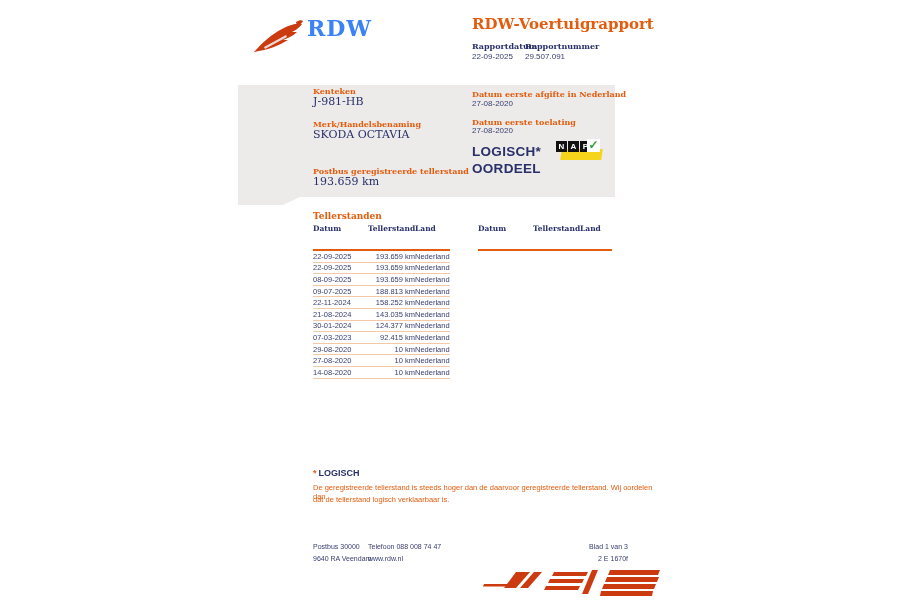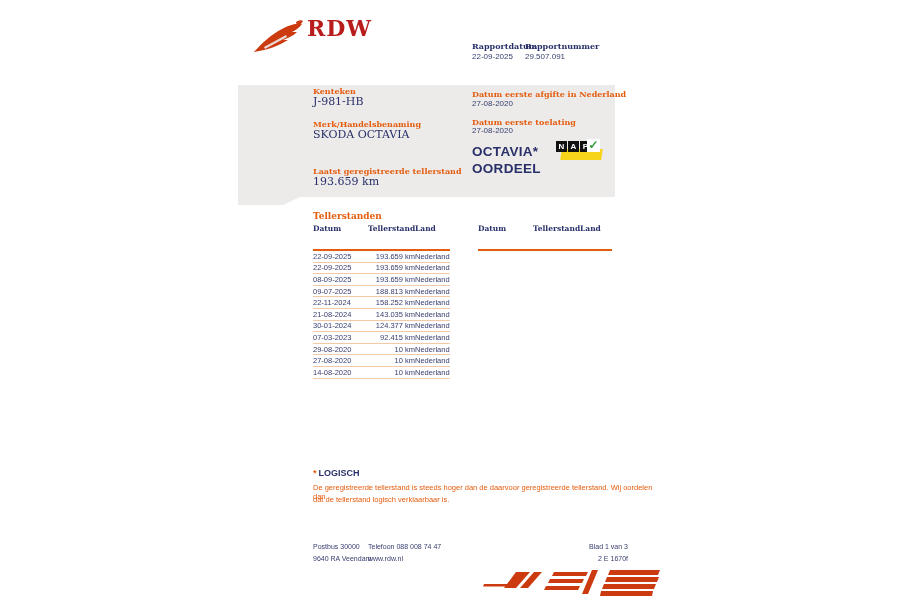--- a/index.html
+++ b/index.html
@@ -1,21 +1,21 @@
 <!DOCTYPE html>
 <html><head>
 <meta charset="utf-8">
 <style>
   * { margin:0; padding:0; box-sizing:border-box; }
   html,body { width:900px; height:600px; background:#ffffff; font-family:"Liberation Sans", sans-serif; }
   .doc { position:absolute; left:238px; top:0; width:424px; height:600px; background:#ffffff; overflow:hidden; }
 
   
   .wing { position:absolute; left:14px; top:18px; }
-  .wordmark { position:absolute; left:69px; top:15px; font-family:"DejaVu Serif", serif; font-weight:bold; font-size:22px; color:#b91c1c; letter-spacing:1px; }
+  .wordmark { position:absolute; left:69px; top:15px; font-family:"DejaVu Serif", serif; font-weight:bold; font-size:22px; color:#3b82f6; letter-spacing:1px; }
   .report-title { position:absolute; left:234px; top:15px; font-family:"DejaVu Serif", serif; font-weight:bold; font-size:15px; color:#E45C0E; }
   .meta-label { position:absolute; top:41px; font-family:"DejaVu Serif", serif; font-weight:bold; font-size:8px; color:#293069; }
   .meta-value { position:absolute; top:52px; font-size:8px; color:#3A4070; }
 
   
   .panel { position:absolute; left:0; top:85px; width:377px; height:120px; background:#EDEBEA;
            clip-path: polygon(0 0, 377px 0, 377px 112px, 62px 112px, 45px 120px, 0 120px); }
   .lbl { position:absolute; font-family:"DejaVu Serif", serif; font-weight:bold; font-size:8px; color:#E45C0E; }
   .val-lg { position:absolute; font-family:"DejaVu Serif", serif; font-size:11px; color:#293069; }
   .val-sm { position:absolute; font-size:8px; color:#3A4070; }
@@ -56,41 +56,42 @@
 
   <span class="wing">
     <svg width="52" height="38" viewBox="0 0 52 38">
       <path d="M2 34 C10 25 20 16 30 11 C37 7 44 5 50 6 C47 10 44 12 40 14 L45 14 C41 18 36 20 31 22 L36 22 C28 27 16 32 2 34 Z" fill="#CC3A10"></path>
       <path d="M44 4 C47 2 50 2 51 3 C50 5 48 7 45 8 Z" fill="#CC3A10"></path>
       <path d="M12 29 L34 17 L35 19 L13 31 Z" fill="#EDEBEA" opacity="0.9"></path>
     </svg>
   </span>
   <div class="wordmark">RDW</div>
 
+  <div class="report-title">RDW-Voertuigrapport</div>
   <div class="meta-label" style="left:234px">Rapportdatum</div>
   <div class="meta-label" style="left:287px">Rapportnummer</div>
   <div class="meta-value" style="left:234px">22-09-2025</div>
   <div class="meta-value" style="left:287px">29.507.091</div>
 
   <div class="panel"></div>
 
   <div class="lbl" style="left:75px; top:86px">Kenteken</div>
   <div class="val-lg" style="left:75px; top:95px">J-981-HB</div>
   <div class="lbl" style="left:75px; top:119px">Merk/Handelsbenaming</div>
   <div class="val-lg" style="left:75px; top:128px">SKODA OCTAVIA</div>
-  <div class="lbl" style="left:75px; top:166px">Laatst geregistreerde tellerstand</div>
+  <div class="lbl" style="left:75px; top:166px">Postbus geregistreerde tellerstand</div>
   <div class="val-lg" style="left:75px; top:175px">193.659 km</div>
 
   <div class="lbl" style="left:234px; top:89px">Datum eerste afgifte in Nederland</div>
   <div class="val-sm" style="left:234px; top:99px">27-08-2020</div>
   <div class="lbl" style="left:234px; top:117px">Datum eerste toelating</div>
   <div class="val-sm" style="left:234px; top:126px">27-08-2020</div>
 
   <div class="verdict">
-    <div>OCTAVIA*</div>
+    <div>LOGISCH*</div>
     <div>OORDEEL</div>
   </div>
 
   <div class="nap">
     <div class="nap-yellow"></div>
     <div class="nap-tile" style="left:0px">N</div>
     <div class="nap-tile" style="left:12px">A</div>
     <div class="nap-tile" style="left:24px">P</div>
     <div class="nap-check">✓</div>
   </div>

